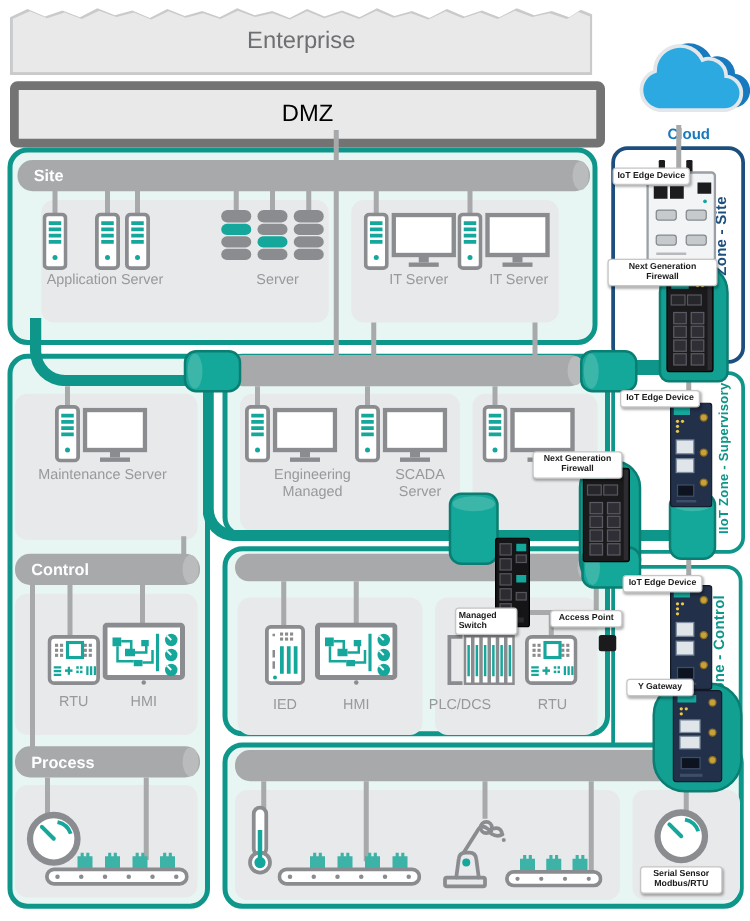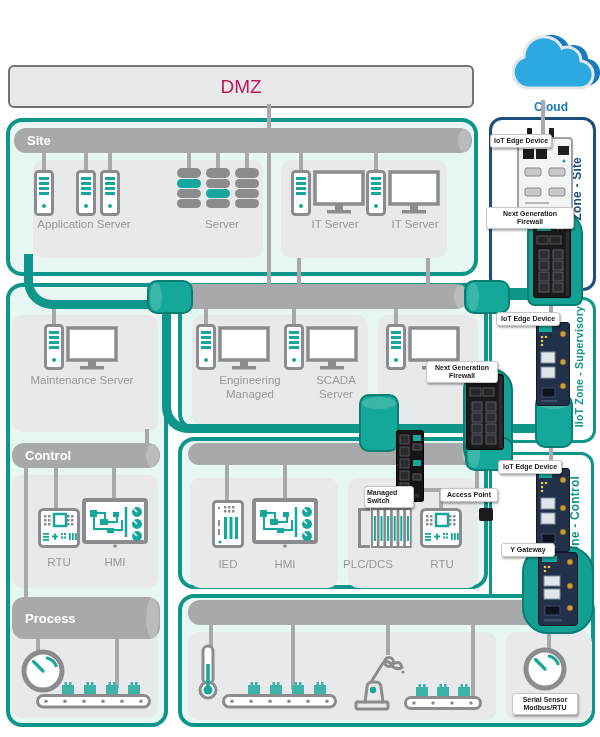--- a/index.html
+++ b/index.html
@@ -1,22 +1,22 @@
 <!DOCTYPE html>
 <html><head>
 <meta charset="utf-8">
 <style>
   html,body{margin:0;padding:0;background:#fff;}
   .stage{position:relative;width:600px;height:737px;background:#fff;overflow:hidden;
          font-family:"Liberation Sans",sans-serif;}
   .abs{position:absolute;}
   
-  .bigbar{background:#e9e9ea;border:2px solid #737373;border-radius:6px;
+  .bigbar{background:#e9e9ea;border:7px solid #737373;border-radius:6px;
           display:flex;align-items:center;justify-content:center;
-          color:#be185d;font-size:19px;}
+          color:#000000;font-size:19px;}
   .jagwrap{background:#c9cacb;clip-path:polygon(0 16%,3% 4%,6% 15%,9% 6%,12% 16%,15% 3%,18% 13%,21% 6%,24% 17%,27% 4%,30% 14%,33% 7%,36% 16%,39% 3%,42% 13%,45% 7%,48% 17%,51% 4%,54% 15%,57% 6%,60% 16%,63% 3%,66% 14%,69% 7%,72% 17%,75% 4%,78% 15%,81% 6%,84% 16%,87% 3%,90% 13%,93% 7%,96% 16%,98% 5%,100% 12%,100% 100%,0 100%);}
   .jagin{position:absolute;left:2px;top:2px;right:2px;bottom:2px;background:#e9e9ea;
          clip-path:polygon(0 16%,3% 4%,6% 15%,9% 6%,12% 16%,15% 3%,18% 13%,21% 6%,24% 17%,27% 4%,30% 14%,33% 7%,36% 16%,39% 3%,42% 13%,45% 7%,48% 17%,51% 4%,54% 15%,57% 6%,60% 16%,63% 3%,66% 14%,69% 7%,72% 17%,75% 4%,78% 15%,81% 6%,84% 16%,87% 3%,90% 13%,93% 7%,96% 16%,98% 5%,100% 12%,100% 100%,0 100%);
          display:flex;align-items:center;justify-content:center;color:#6d6f72;font-size:19px;}
   
   .zone{border:4px solid #0E968A;border-radius:16px;background:#e7f6f3;}
   .zone.navy{border:3px solid #1c4f7e;background:#ffffff;border-radius:13px;}
   .zone.teal-thin{border:3px solid #0E968A;background:#ffffff;border-radius:13px;}
   
   .hdr{background:#a7a9ab;border-radius:12px;color:#fff;font-size:13px;font-weight:bold;
@@ -48,20 +48,23 @@
   .vlabel.navy span{color:#1c4f7e;}
   .vlabel.teal span{color:#0E968A;}
   .cloudtxt{color:#1779be;font-weight:bold;font-size:12px;text-align:center;}
   .z10{z-index:10}.z20{z-index:20}.z30{z-index:30}.z35{z-index:35}
 </style>
 </head>
 <body>
 
 <div class="stage">
 
+  <div class="abs jagwrap" style="left:8px;top:5px;width:466px;height:55px;">
+    <div class="jagin">Enterprise</div>
+  </div>
   <div class="abs bigbar" style="left:8px;top:65px;width:462px;height:39px;">
     <span>DMZ</span>
   </div>
 
   <div class="abs" style="left:505px;top:18px;width:95px;height:80px;"><svg width="95" height="80" viewBox="0 0 95 80">
         <path transform="translate(7,-2)" d="M22 70 a16 16 0 0 1 -3-31 a20 20 0 0 1 38-9 a14 14 0 0 1 19 13 a13 13 0 0 1 -3 27 z" fill="#1779be"></path>
         <path d="M22 70 a16 16 0 0 1 -3-31 a20 20 0 0 1 38-9 a14 14 0 0 1 19 13 a13 13 0 0 1 -3 27 z" fill="#2ba9e0" stroke="#e4e7ea" stroke-width="3"></path>
       </svg></div>
   <div class="abs cloudtxt" style="left:505px;top:100px;width:92px;">Cloud</div>
 
@@ -126,21 +129,21 @@
   <div class="abs vl" style="left:115px;top:622px;height:66px;"></div>
 
   <div class="abs hdr z10" style="left:14px;top:128px;width:458px;height:25px;">
       <span>Site</span>
     </div>
   <div class="abs hdr z10" style="left:182px;top:284px;width:286px;height:25px;"></div>
   <div class="abs hdr z10" style="left:12px;top:443px;width:148px;height:25px;">
       <span>Control</span>
     </div>
   <div class="abs hdr z10" style="left:188px;top:443px;width:288px;height:22px;"></div>
-  <div class="abs hdr z10" style="left:12px;top:597px;width:148px;height:42px;">
+  <div class="abs hdr z10" style="left:12px;top:597px;width:148px;height:25px;">
       <span>Process</span>
     </div>
   <div class="abs hdr z10" style="left:188px;top:600px;width:396px;height:25px;"></div>
 
   <div class="abs elb z20" style="left:24px;top:254px;width:134px;height:46px;"></div>
   <div class="abs elb z20" style="left:162px;top:300px;width:396px;height:124px;border-bottom-left-radius:26px;"></div>
   <div class="abs pipe z20" style="left:488px;top:288px;width:68px;height:12px;"></div>
   <div class="abs capsule z20" style="left:527px;top:210px;width:52px;height:92px;border-radius:24px 24px 8px 8px;"></div>
   <div class="abs capsule z20" style="left:463px;top:368px;width:46px;height:98px;border-radius:22px;"></div>
   <div class="abs capsule z30" style="left:522px;top:546px;width:68px;height:84px;border-radius:26px;"></div>

